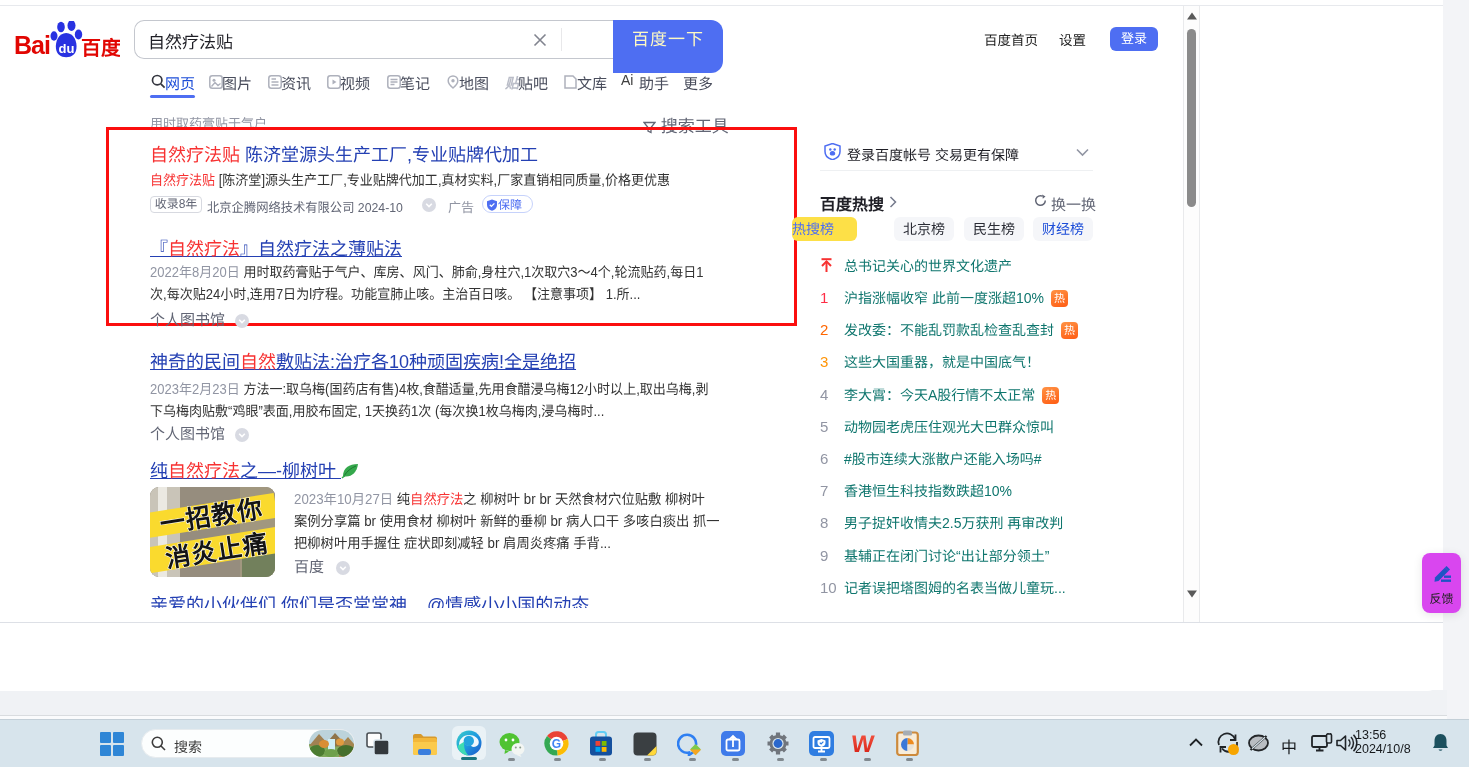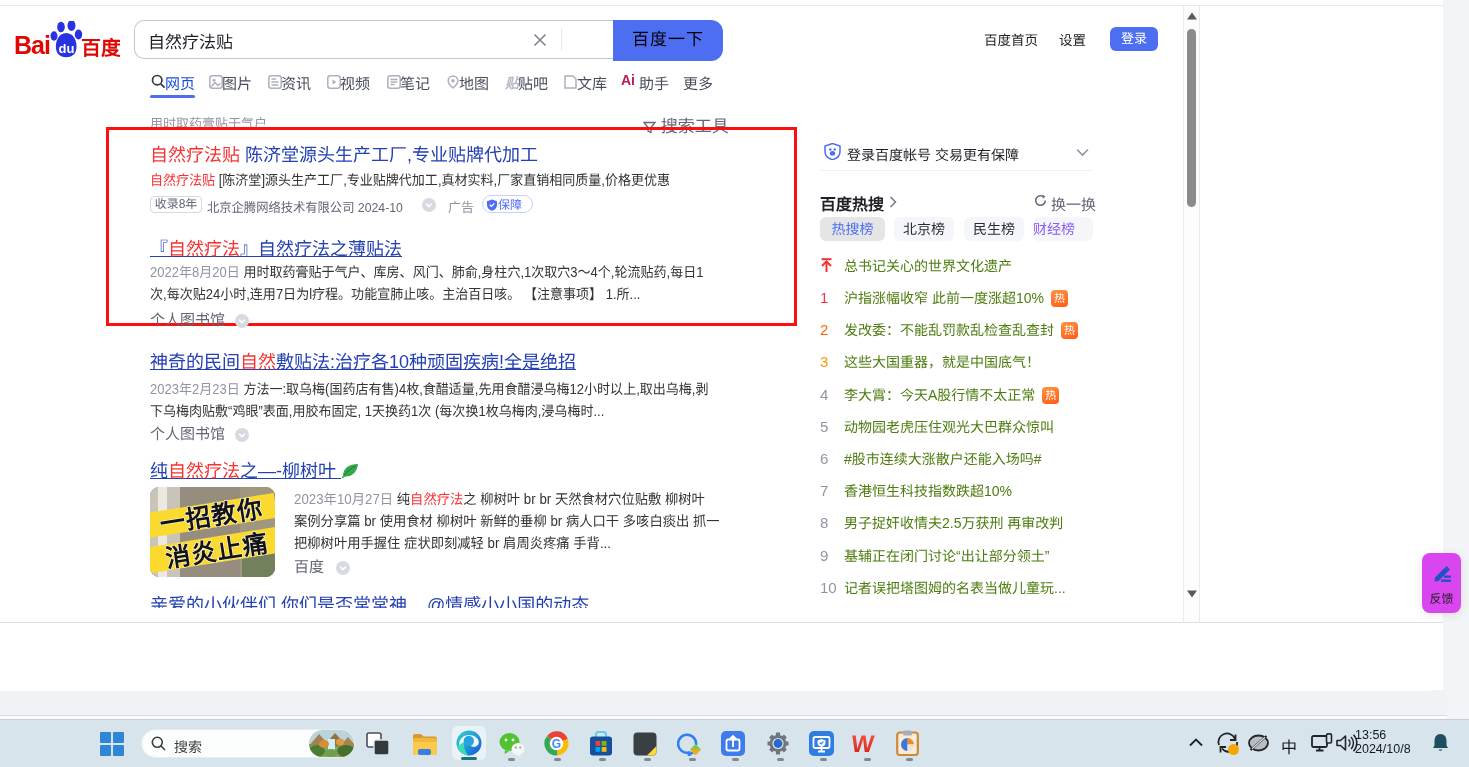--- a/index.html
+++ b/index.html
@@ -8,21 +8,21 @@
 #scr{position:relative;width:1469px;height:767px;overflow:hidden;background:#fff}
 a{text-decoration:none}
 .t18{font-size:18px;line-height:24px;white-space:nowrap}
 .blue{color:#2440b3}
 .red{color:#f73131}
 .d14{font-size:14px;line-height:22px;color:#333}
 .g13{font-size:15px;color:#626675}
 .lg{color:#9195a3}
 .sb-item{position:absolute;left:820px;width:300px;height:20px;font-size:14px;white-space:nowrap}
 .sb-item .num{display:inline-block;width:24px;font-size:15px;color:#9195a3}
-.sb-item .txt{color:#4d7c0f}
+.sb-item .txt{color:#0f766e}
 .hot{display:inline-block;width:17px;height:17px;margin-left:7px;border-radius:4px;background:linear-gradient(160deg,#ff9345,#ff5c13);color:#fff;font-size:11px;line-height:17px;text-align:center;vertical-align:1px}
 .dash{position:absolute;top:758px;width:7px;height:3px;border-radius:1.5px;background:#81898f}
 </style>
 </head>
 <body>
 <div id="scr">
 
 <div class="abs" style="left:1443px;top:0;width:26px;height:719px;background:#f3f4f7"></div>
 
 <div class="abs" style="left:0;top:690px;width:1447px;height:25px;background:#f0f2f5"></div>
@@ -45,21 +45,21 @@
       <text x="66" y="34" font-family="Liberation Sans,sans-serif" font-size="20" font-weight="bold" fill="#e10602">百度</text>
     </svg>
   </div>
 
   <div class="abs" style="left:134px;top:20px;width:479px;height:39px;border:1px solid #c4c7ce;border-right:none;border-radius:10px 0 0 10px;background:#fff"></div>
   <div class="abs" style="left:148px;top:28px;font-size:17px;color:#1f1f26">自然疗法贴</div>
   <svg class="abs" style="left:533px;top:33px" width="14" height="14" viewBox="0 0 14 14">
         <path d="M1.5 1.5 L12.5 12.5 M12.5 1.5 L1.5 12.5" stroke="#81848f" stroke-width="1.6"></path>
       </svg>
   <div class="abs" style="left:561px;top:28px;width:1px;height:23px;background:#e8e8ea"></div>
-  <div class="abs" style="left:613px;top:20px;width:110px;height:41px;background:#4e6ef2;border-radius:0 12px 12px 0;color:#000000;font-size:17px;text-align:center;line-height:39px;letter-spacing:1px">百度一下</div>
+  <div class="abs" style="left:613px;top:20px;width:110px;height:53px;background:#4e6ef2;border-radius:0 12px 12px 0;color:#fef9c3;font-size:17px;text-align:center;line-height:39px;letter-spacing:1px">百度一下</div>
 
   <div class="abs" style="left:984px;top:29px;font-size:13.5px;color:#222">百度首页</div>
   <div class="abs" style="left:1059px;top:29px;font-size:13.5px;color:#222">设置</div>
   <div class="abs" style="left:1110px;top:27px;width:48px;height:24px;background:#4e6ef2;border-radius:6px;color:#fff;font-size:13px;text-align:center;line-height:24px">登录</div>
 
   <div id="tabs" style="position:absolute;left:0;top:72px;height:20px;font-size:15px;color:#494d5c;white-space:nowrap">
     <svg class="abs" style="left:151px;top:2px" width="15" height="15" viewBox="0 0 15 15">
           <circle cx="6.2" cy="6.2" r="4.7" fill="none" stroke="#34363f" stroke-width="1.7"></circle>
           <path d="M9.8 9.8 L13.6 13.6" stroke="#34363f" stroke-width="1.7"></path>
         </svg>
@@ -89,21 +89,21 @@
           <path d="M7 1 C4.2 1 2.2 3.1 2.2 5.8 C2.2 9.2 7 13 7 13 C7 13 11.8 9.2 11.8 5.8 C11.8 3.1 9.8 1 7 1 Z" fill="none" stroke="#aeb1bc" stroke-width="1.5"></path>
           <circle cx="7" cy="5.8" r="1.7" fill="#aeb1bc"></circle>
         </svg>
     <span class="abs" style="left:459px">地图</span>
     <span class="abs" style="left:505px;top:0px;color:#b9bcc7;font-size:14px;font-style:italic;font-weight:bold">贴</span>
     <span class="abs" style="left:518px">贴吧</span>
     <svg class="abs" style="left:564px;top:2.5px" width="13" height="14" viewBox="0 0 13 14">
           <path d="M1 1 H9 L12 4 V13 H1 Z" fill="none" stroke="#aeb1bc" stroke-width="1.5"></path>
         </svg>
     <span class="abs" style="left:577px">文库</span>
-    <span class="abs" style="left:621px;color:#be185d;font-size:14px;font-weight:bold">Ai</span>
+    <span class="abs" style="left:621px;color:#404040;font-size:14px;font-weight:normal">Ai</span>
     <span class="abs" style="left:639px">助手</span>
     <span class="abs" style="left:683px">更多</span>
   </div>
   <div class="abs" style="left:150px;top:95px;width:45px;height:3px;background:#4e6ef2;border-radius:2px"></div>
 
   <div class="abs lg" style="left:150px;top:113px;font-size:13px">用时取药膏贴于气户</div>
   <div class="abs" style="left:643px;top:112px;font-size:17px;color:#626675">
     <svg width="13" height="13" viewBox="0 0 13 13" style="vertical-align:-2px">
           <path d="M1 1.5 H12 L8 6.5 V11.5 L5 10 V6.5 Z" fill="none" stroke="#626675" stroke-width="1.3"></path>
         </svg>
@@ -203,24 +203,24 @@
     <div class="abs" style="left:820px;top:191px;font-size:16px;font-weight:bold;color:#1f1f26">百度热搜</div>
     <svg class="abs" style="left:889px;top:196px" width="8" height="12" viewBox="0 0 8 12">
           <path d="M1.5 1 L6.5 6 L1.5 11" fill="none" stroke="#757a8c" stroke-width="1.5"></path>
         </svg>
     <svg class="abs" style="left:1034px;top:194px" width="13" height="13" viewBox="0 0 13 13">
           <path d="M11.3 6.5 A4.8 4.8 0 1 1 8.6 2.2" fill="none" stroke="#626675" stroke-width="1.5"></path>
           <path d="M8.2 0.5 L11.5 2.5 L8.8 4.8 Z" fill="#626675"></path>
         </svg>
     <div class="abs g13" style="left:1051px;top:193px">换一换</div>
 
-    <div class="abs" style="left:820px;top:217px;width:65px;height:24px;background:#e5e5e5;border-radius:6px;color:#4e6ef2;font-size:14px;text-align:center;line-height:24px">热搜榜</div>
+    <div class="abs" style="left:792px;top:217px;width:65px;height:24px;background:#fde047;border-radius:6px;color:#4e6ef2;font-size:14px;line-height:24px">热搜榜</div>
     <div class="abs" style="left:894px;top:217px;width:60px;height:24px;background:#f5f6f9;border-radius:6px;color:#2a2c35;font-size:14px;text-align:center;line-height:24px">北京榜</div>
     <div class="abs" style="left:964px;top:217px;width:60px;height:24px;background:#f5f6f9;border-radius:6px;color:#2a2c35;font-size:14px;text-align:center;line-height:24px">民生榜</div>
-    <div class="abs" style="left:1033px;top:217px;width:60px;height:24px;background:#f5f6f9;border-radius:6px;color:#8b5cf6;font-size:14px;line-height:24px">财经榜</div>
+    <div class="abs" style="left:1033px;top:217px;width:60px;height:24px;background:#f5f6f9;border-radius:6px;color:#1d4ed8;font-size:14px;text-align:center;line-height:24px">财经榜</div>
 
     <div class="sb-item" style="top:255px"><span class="num"><svg width="13" height="15" viewBox="0 0 13 15" style="vertical-align:-2px">
               <path d="M1.5 1.2 H11.5" stroke="#f73131" stroke-width="2"></path>
               <path d="M6.5 3 L6.5 14" stroke="#f73131" stroke-width="2"></path>
               <path d="M2 8 L6.5 3.4 L11 8" fill="none" stroke="#f73131" stroke-width="2"></path>
             </svg></span><span class="txt">总书记关心的世界文化遗产</span></div>
     <div class="sb-item" style="top:287px"><span class="num" style="color:#fe2d46">1</span><span class="txt">沪指涨幅收窄 此前一度涨超10%</span><span class="hot">热</span></div>
     <div class="sb-item" style="top:319px"><span class="num" style="color:#ff6600">2</span><span class="txt">发改委：不能乱罚款乱检查乱查封</span><span class="hot">热</span></div>
     <div class="sb-item" style="top:351px"><span class="num" style="color:#ff9406">3</span><span class="txt">这些大国重器，就是中国底气！</span></div>
     <div class="sb-item" style="top:384px"><span class="num">4</span><span class="txt">李大霄：今天A股行情不太正常</span><span class="hot">热</span></div>

